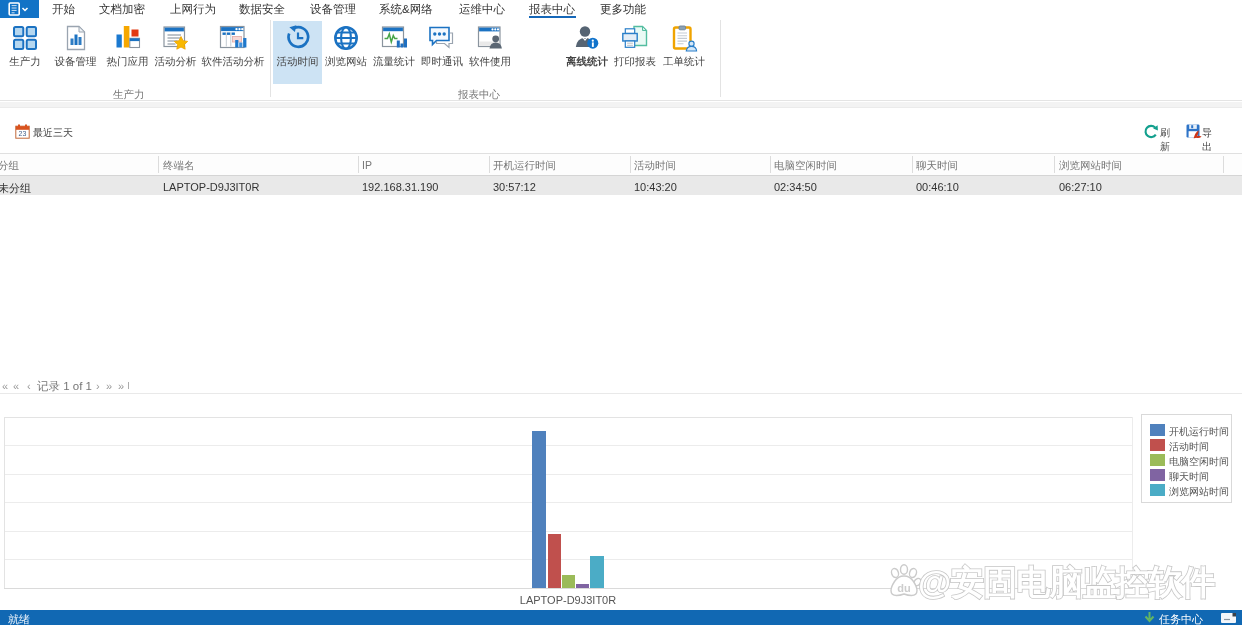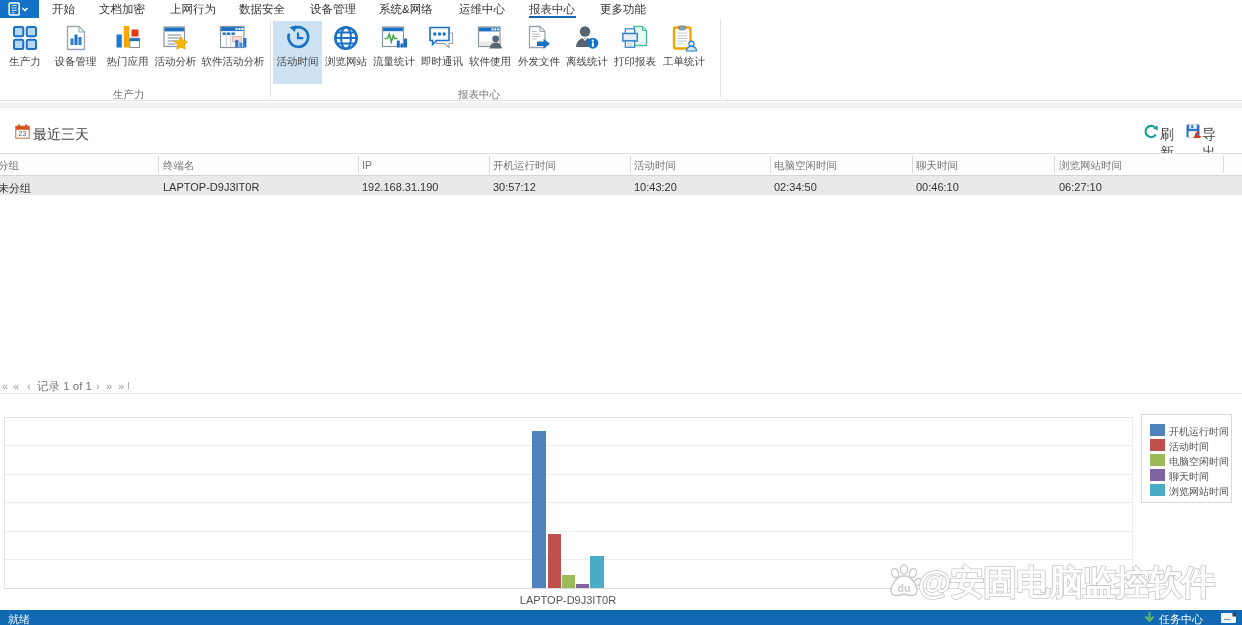--- a/index.html
+++ b/index.html
@@ -17,21 +17,21 @@
 #ribbon { left:0; top:18px; width:1242px; height:83px; background:#fff; border-bottom:1px solid #e4e4e4; }
 #ribstrip { left:0; top:102px; width:1242px; height:6px; background:#f3f3f3; border-bottom:1px solid #ebebeb; }
 .tile { top:21px; height:63px; text-align:center; }
 .tile .ic { position:absolute; top:4px; left:50%; transform:translateX(-50%); }
 .tile .lb { position:absolute; top:34px; width:100%; font-size:10.5px; color:#444; white-space:nowrap; text-align:center; }
 #seltile { background:#cde3f4; }
 .gsep { top:20px; width:1px; height:77px; background:#e3e3e3; }
 .glabel { top:88px; font-size:10.5px; color:#777; }
 
 
-.tbtext { font-size:14px; color:#444; }
+.tbtext { font-size:10px; color:#444; }
 
 
 #thead { left:0; top:153px; width:1242px; height:23px; background:#fdfdfd; border-top:1px solid #e0e0e0; border-bottom:1px solid #d5d5d5; }
 .hcell { top:159px; font-size:10.5px; color:#777; white-space:nowrap; }
 .hsep { top:156px; width:1px; height:17px; background:#dcdcdc; }
 #trow { left:0; top:176px; width:1242px; height:19px; background:#e9e9e9; }
 .dcell { top:181px; font-size:11px; color:#333; white-space:nowrap; }
 
 
 .pgr { font-size:11px; color:#999; }
@@ -192,33 +192,22 @@
       <circle cx="15.5" cy="4.4" r="1.1" fill="#fff"></circle>
         <circle cx="18.3" cy="4.4" r="1.1" fill="#fff"></circle>
         <circle cx="21" cy="4.4" r="1.1" fill="#fff"></circle>
       <rect x="2.2" y="16.5" width="20" height="4.3" fill="#e9e9e9"></rect>
       <circle cx="18.7" cy="13.8" r="3.4" fill="#5a6673"></circle>
       <path d="M12.5 23.5 q.8-6 6.2-6 q5.4 0 6.2 6 z" fill="#5a6673"></path>
     </svg>
     <div class="lb">软件使用</div>
   </div>
 
-  <div class="abs tile" style="left:514px; width:50px;">
-    <svg class="ic" width="26" height="26" viewBox="0 0 26 26">
-      <path d="M3.5 1.5 h10.5 l5 5 v16 h-15.5 z" fill="#fff" stroke="#9aa4b0" stroke-width="1.3"></path>
-      <path d="M14 1.5 l5 5 h-5 z" fill="#eef2f6" stroke="#9aa4b0" stroke-width="1"></path>
-      <g stroke="#b9c1c9" stroke-width="1.1">
-        <path d="M6 6.5 h5 M6 9 h8 M6 11.5 h8 M6 14 h5"></path>
-      </g>
-      <path d="M11 16.5 h6.5 v-2.8 l6.5 5 -6.5 5 v-2.8 h-6.5 z" fill="#1b72c2"></path>
-    </svg>
-    <div class="lb">外发文件</div>
-  </div>
-
-  <div class="abs tile" style="left:562px; width:50px;">
+
+  <div class="abs tile" style="left:562px; width:50px;font-weight:bold;">
     <svg class="ic" width="26" height="26" viewBox="0 0 26 26">
       <circle cx="11" cy="6.5" r="5.2" fill="#566473"></circle>
       <path d="M1.8 22 q1.2-9 9.2-9 q6.5 0 8.5 5.5 l-3.5 3.5 z" fill="#566473"></path>
       <path d="M8.7 12.2 l2.3 3 2.3-3" fill="none" stroke="#fff" stroke-width="1.1"></path>
       <circle cx="18.8" cy="18.2" r="5.5" fill="#1173cb"></circle>
       <circle cx="18.8" cy="15.7" r="1.1" fill="#fff"></circle>
       <rect x="17.9" y="17.4" width="1.9" height="4.5" fill="#fff"></rect>
     </svg>
     <div class="lb">离线统计</div>
   </div>

